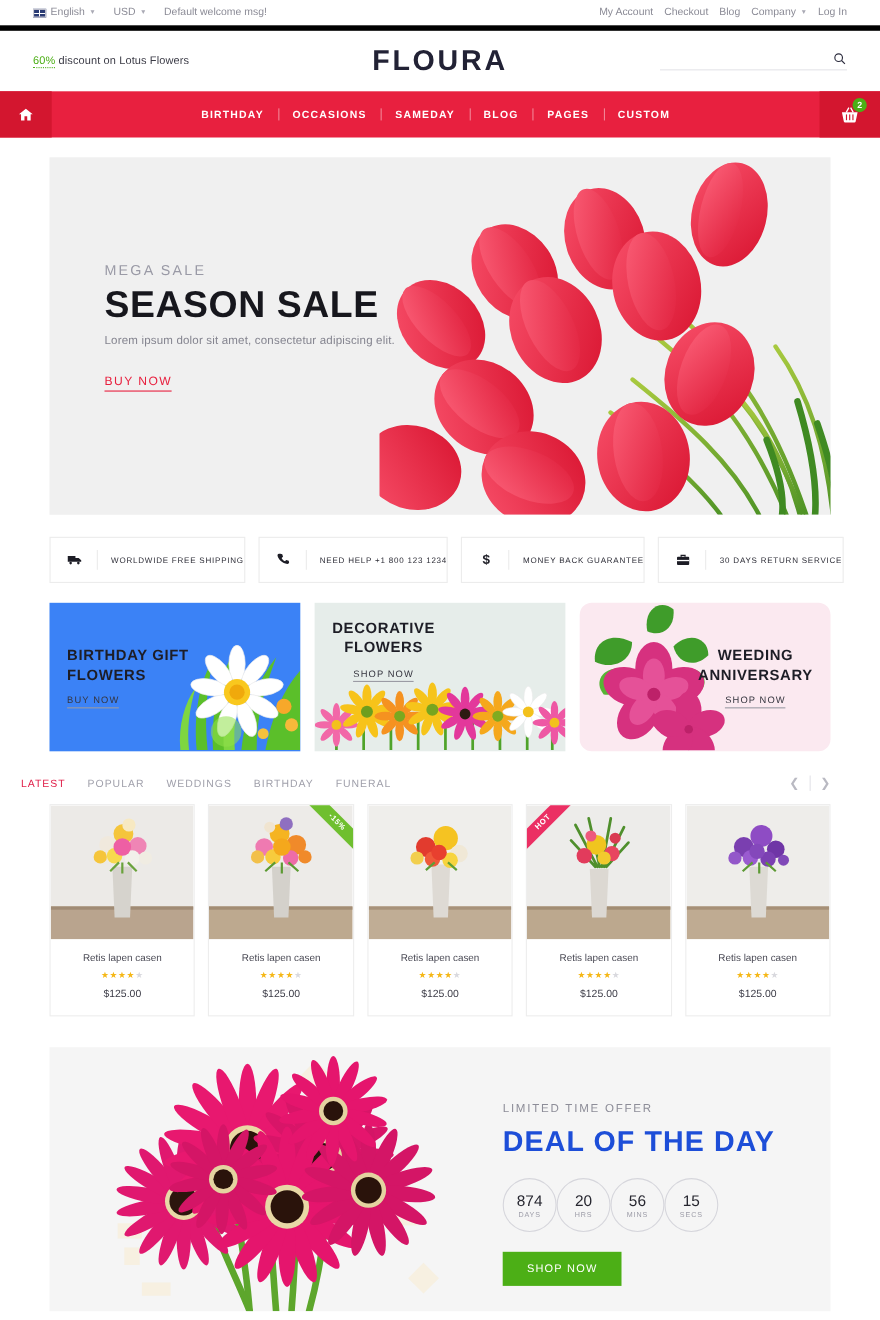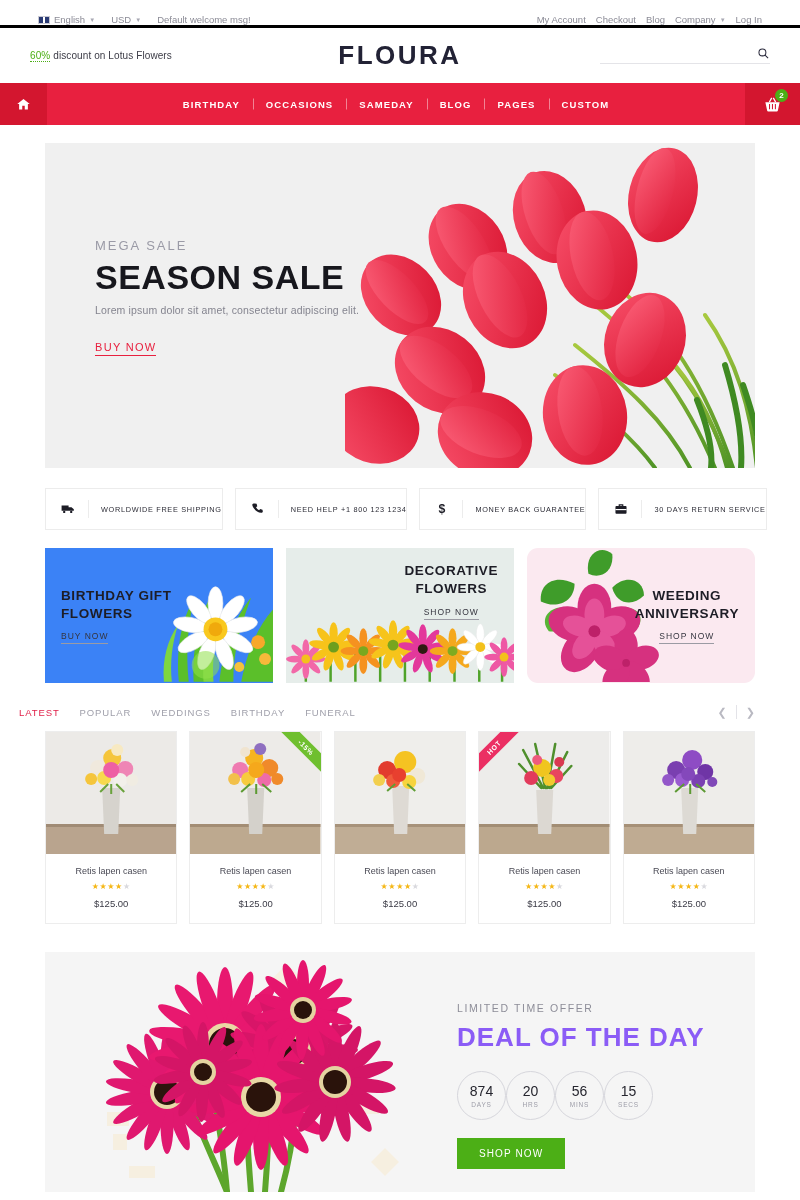--- a/index.html
+++ b/index.html
@@ -7,23 +7,23 @@
     width: 800px; height: 1200px;
     font-family: "Liberation Sans", sans-serif;
     background: #ffffff;
     overflow: hidden;
     position: relative;
   }
 
   
   .topbar {
     height: 28px;
-    border-bottom: 3px solid #000000;
-    display: flex; align-items: flex-end;
-    padding: 0 38px;
+    border-bottom: 5px solid #000000;
+    display: flex; align-items: center;
+    padding: 0 30px;
     font-size: 9.5px;
     color: #8b8b96;
   }
   .topbar-left { display: flex; align-items: center; gap: 16px; }
   .topbar-right { margin-left: auto; display: flex; align-items: center; gap: 10px; }
   .tb-item { display: flex; align-items: center; gap: 4px; color: #8b8b96; white-space: nowrap; }
   .caret { font-size: 6px; color: #a9a9b4; line-height: 1; }
   .flag {
     width: 12px; height: 8px; display: inline-block;
     background:
@@ -143,21 +143,21 @@
     font-size: 7.3px; color: #2c2c36; letter-spacing: .7px; white-space: nowrap;
   }
 
   
   .promos { display: flex; gap: 13px; margin: 18px 45px 0 45px; }
   .promo {
     flex: 1; height: 135px; position: relative; overflow: hidden;
     display: flex; align-items: center;
   }
   .promo.c1 { background: #3b82f6; justify-content: flex-start; }
-  .promo.c2 { background: #e6edea; justify-content: flex-end; align-items: flex-start; padding-top: 14px; }
+  .promo.c2 { background: #e6edea; justify-content: flex-start; align-items: flex-start; padding-top: 14px; }
   .promo.c3 { background: #fbe9f0; justify-content: flex-end; border-radius: 11px; }
   .promo-inner { position: relative; z-index: 3; padding: 0 16px; }
   .promo.c2 .promo-inner, .promo.c3 .promo-inner { text-align: center; }
   .promo-title {
     font-size: 13.5px; font-weight: bold; color: #1d1d26;
     letter-spacing: .6px; line-height: 1.32;
   }
   .promo-link {
     display: inline-block; margin-top: 9px;
     font-size: 8.5px; color: #35353f; letter-spacing: 1px;
@@ -208,21 +208,21 @@
     margin: 28px 45px 0 45px; height: 240px;
     background: #f5f5f5; position: relative; overflow: hidden;
     display: flex;
   }
   .deal-art { position: absolute; left: 10px; bottom: 0; width: 400px; height: 240px; z-index: 1; }
   .deal-copy { position: absolute; left: 412px; top: 50px; z-index: 3; }
   .deal-kicker {
     font-size: 10.5px; color: #8d8d98; letter-spacing: 1.6px; margin-bottom: 8px;
   }
   .deal-title {
-    font-size: 26px; font-weight: bold; color: #8b5cf6;
+    font-size: 26px; font-weight: bold; color: #1d4ed8;
     letter-spacing: 1px; margin-bottom: 18px;
   }
   .countdown { display: flex; margin-bottom: 18px; }
   .cd-cell {
     width: 49px; height: 49px; border-radius: 50%;
     border: 1px solid #d6d6dc;
     display: flex; flex-direction: column;
     align-items: center; justify-content: center;
   }
   .cd-val { font-size: 14px; color: #26262f; line-height: 1; }

